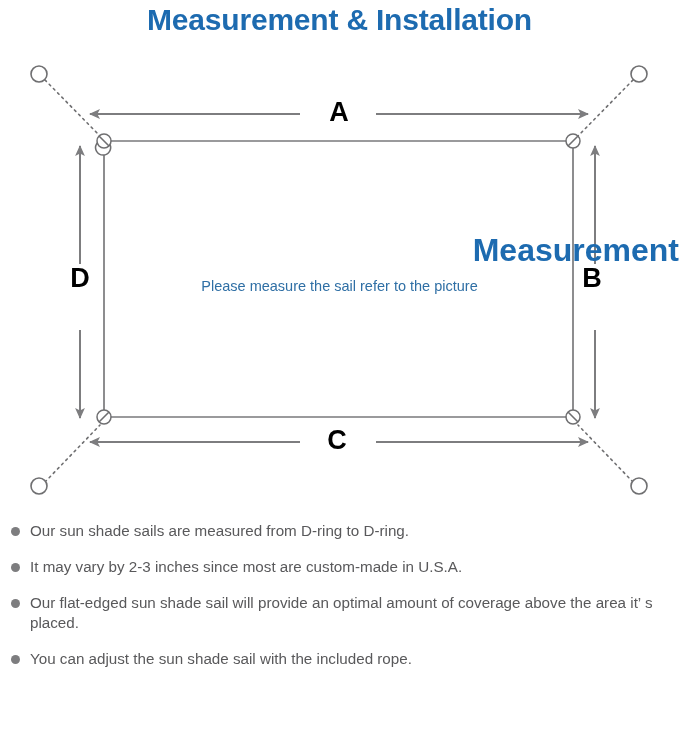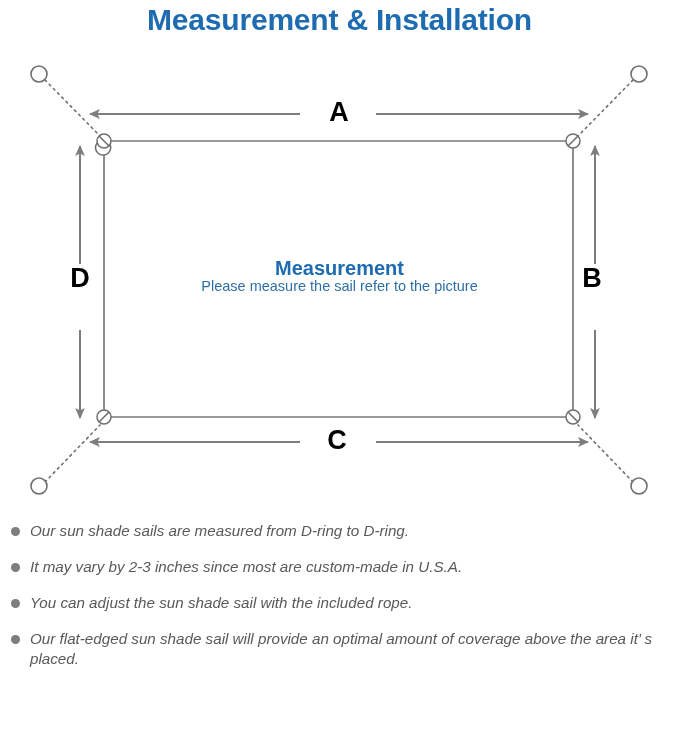--- a/index.html
+++ b/index.html
@@ -42,24 +42,24 @@
     width: 679px;
     height: 470px;
   }
   .diagram svg {
     display: block;
   }
   
   .center-head {
     position: absolute;
     left: 0;
-    top: 257px;
+    top: 232px;
     width: 679px;
-    text-align: center;
-    font-size: 20px;
+    text-align: right;
+    font-size: 32px;
     font-weight: bold;
     color: #1d6bb0;
   }
   .center-sub {
     position: absolute;
     left: 0;
     top: 278px;
     width: 679px;
     text-align: center;
     font-size: 14.5px;
@@ -86,21 +86,20 @@
     top: 521px;
     width: 679px;
   }
   .note-item {
     position: relative;
     padding-left: 30px;
     margin-bottom: 16px;
     font-size: 15.2px;
     line-height: 20px;
     color: #59595b;
-    font-style: italic;
   }
   .note-item .dot {
     position: absolute;
     left: 11px;
     top: 6px;
     width: 9px;
     height: 9px;
     border-radius: 50%;
     background: #7d7d7f;
   }
@@ -180,21 +179,21 @@
     <div class="note-item">
       <span class="dot"></span>
       <span>Our sun shade sails are measured from D-ring to D-ring.</span>
     </div>
     <div class="note-item">
       <span class="dot"></span>
       <span>It may vary by 2-3 inches since most are custom-made in U.S.A.</span>
     </div>
     <div class="note-item">
       <span class="dot"></span>
-      <span>You can adjust the sun shade sail with the included rope.</span>
+      <span>Our flat-edged sun shade sail will provide an optimal amount of coverage above the area it’ s placed.</span>
     </div>
     <div class="note-item">
       <span class="dot"></span>
-      <span>Our flat-edged sun shade sail will provide an optimal amount of coverage above the area it’ s placed.</span>
+      <span>You can adjust the sun shade sail with the included rope.</span>
     </div>
   </div>
 
 </div>
 
 </body></html>

